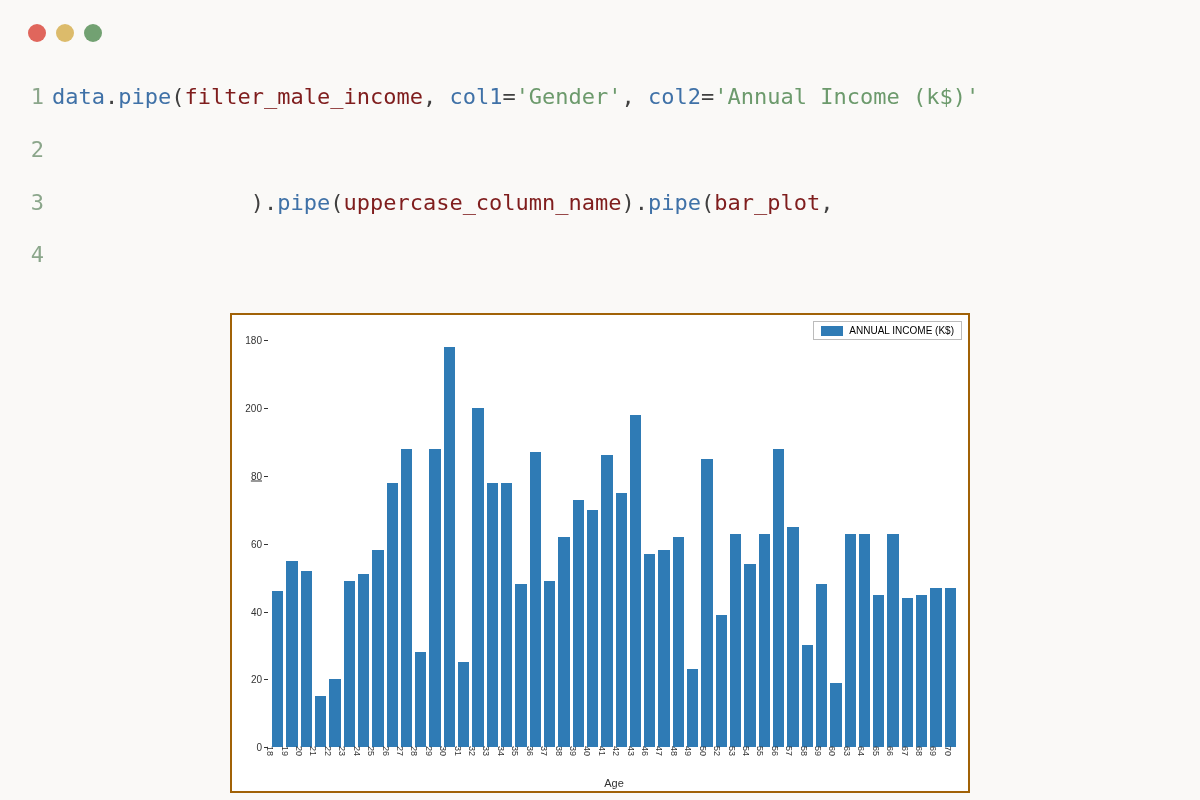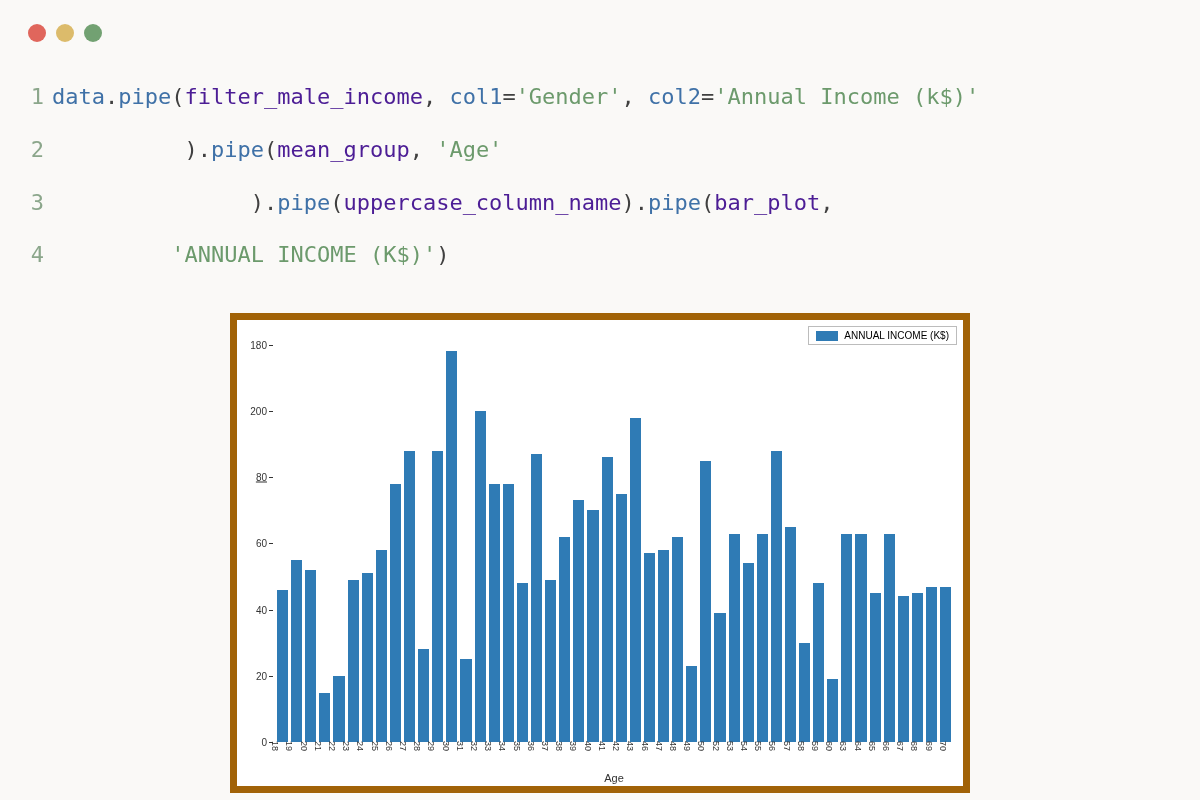--- a/index.html
+++ b/index.html
@@ -36,31 +36,31 @@
   }
   .lineno {
     color: #8ba68b;
     width: 22px;
     text-align: right;
     margin-right: 8px;
     user-select: none;
   }
   .tok-ident      { color: #3f71a7; }
   .tok-punct      { color: #404040; }
-  .tok-call       { color: #4c1d95; }
+  .tok-call       { color: #7f1d1d; }
   .tok-kw         { color: #3f71a7; margin-top: 28px; }
   .tok-string     { color: #6c9a6c; }
 
   .chart-area {
     position: relative;
     margin: 10px 0 0 230px;
     width: 740px;
     height: 480px;
     background: #ffffff;
-    border: 7px solid #a16207;
+    border: 2px solid #a16207;
   }
   .plot {
     position: absolute;
     left: 36px;
     top: 8px;
     right: 8px;
     bottom: 44px;
   }
   .y-axis {
     position: absolute;
@@ -144,23 +144,23 @@
 <body>
 
 <div class="window-controls">
   <div class="traffic-dot dot-red"></div>
   <div class="traffic-dot dot-yellow"></div>
   <div class="traffic-dot dot-green"></div>
 </div>
 
 <div class="code-block" id="code-block">
     <div class="code-line"><span class="lineno">1</span><span><span class="tok-ident">data</span><span class="tok-punct">.</span><span class="tok-ident">pipe</span><span class="tok-punct">(</span><span class="tok-call">filter_male_income</span><span class="tok-punct">, </span><span class="tok-kw">col1</span><span class="tok-punct">=</span><span class="tok-string">'Gender'</span><span class="tok-punct">, </span><span class="tok-kw">col2</span><span class="tok-punct">=</span><span class="tok-string">'Annual Income (k$)'</span></span></div>
-    <div class="code-line"><span class="lineno">2</span><span><span class="tok-punct">          </span><span class="tok-punct">).</span><span class="tok-ident">pipe</span><span class="tok-punct">(</span><span class="tok-call">mean_group</span><span class="tok-punct">, </span><span class="tok-string">'Age'</span></span></div>
+    <div class="code-line"><span class="lineno">2</span></div>
     <div class="code-line"><span class="lineno">3</span><span><span class="tok-punct">               </span><span class="tok-punct">).</span><span class="tok-ident">pipe</span><span class="tok-punct">(</span><span class="tok-call">uppercase_column_name</span><span class="tok-punct">).</span><span class="tok-ident">pipe</span><span class="tok-punct">(</span><span class="tok-call">bar_plot</span><span class="tok-punct">,</span></span></div>
-    <div class="code-line"><span class="lineno">4</span><span><span class="tok-punct">         </span><span class="tok-string">'ANNUAL INCOME (K$)'</span><span class="tok-punct">)</span></span></div>
+    <div class="code-line"><span class="lineno">4</span></div>
   </div>
 
 <div class="chart-area">
   <div class="legend">
     <div class="legend-swatch"></div>
     <span>ANNUAL INCOME (K$)</span>
   </div>
   <div class="y-axis" id="y-axis">
       <div class="y-tick" style="top: 100%;">0</div>
       <div class="y-tick-line" style="top: 100%;"></div>

